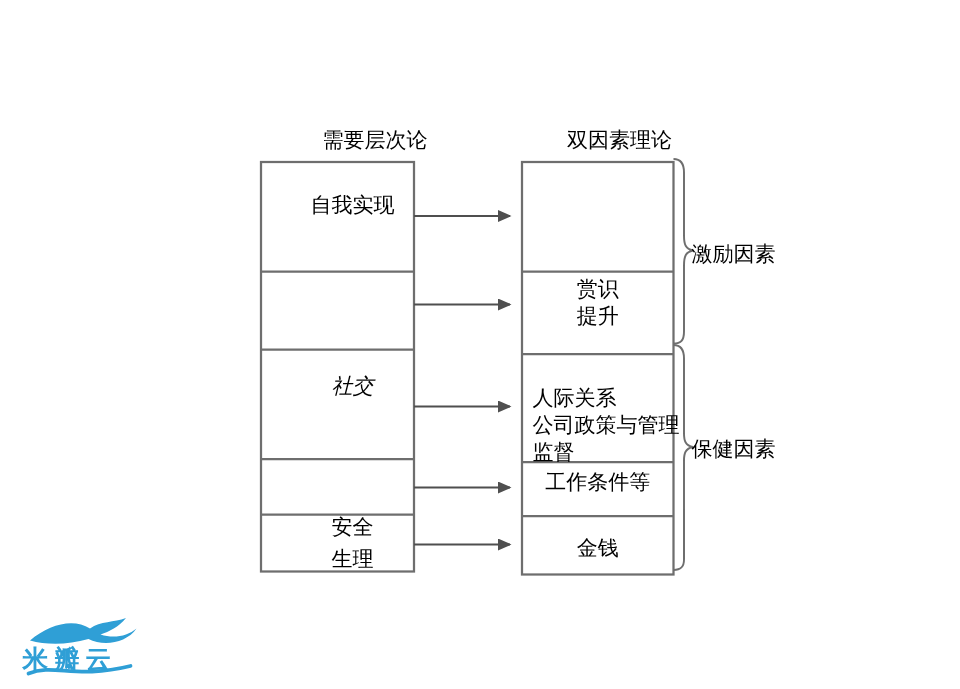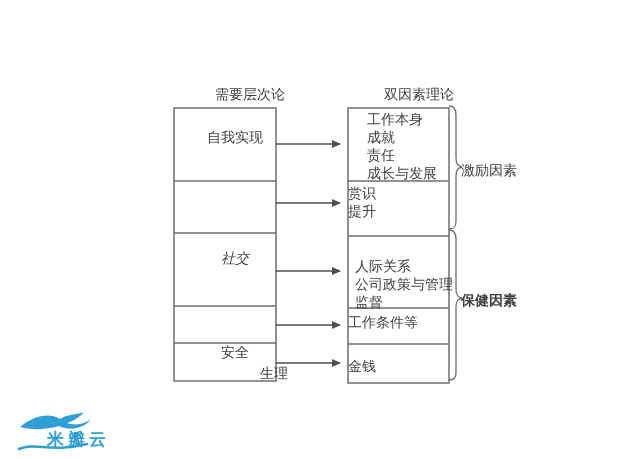--- a/index.html
+++ b/index.html
@@ -7,36 +7,35 @@
     position:relative;
     width:640px;height:459px;
     background:#ffffff;
     font-family:"DejaVu Sans","Liberation Sans",sans-serif;
     overflow:hidden;
   }
   .t{
     position:absolute;
     font-size:14px;
     line-height:18px;
-    color:#404040;
+    color:#000000;
     white-space:nowrap;
   }
   .center{text-align:center;}
   .lvl{left:174px;width:122px;text-align:center;}
-  .rsec-c{left:348px;width:101px;text-align:left;}
+  .rsec-c{left:348px;width:101px;text-align:center;}
   svg{position:absolute;left:0;top:0;}
   .logo-text{
     position:absolute;
     left:15px;top:428px;
     font-size:17px;
     font-weight:bold;
     letter-spacing:4px;
     color:#2f9fd6;
     white-space:nowrap;
-    margin-left:32px;
   }
 </style>
 </head>
 <body>
 
 <div class="canvas">
 
   <svg width="640" height="459" viewBox="0 0 640 459">
     <defs>
       <marker id="arr" markerWidth="9" markerHeight="8" refX="8" refY="4" orient="auto" markerUnits="userSpaceOnUse">
@@ -68,33 +67,27 @@
       <line x1="276" y1="363" x2="340" y2="363" marker-end="url(#arr)"></line>
     </g>
 
     <g stroke="#6e6e6e" stroke-width="1.3" fill="none">
       <path d="M449,106 C454,106 456,109 456,115 L456,157 C456,163 457,166 462,167 C457,168 456,171 456,177 L456,221 C456,227 454,229 449,229"></path>
       <path d="M449,230 C454,230 456,233 456,239 L456,289 C456,294 457,297 462,298 C457,299 456,302 456,307 L456,373 C456,378 454,380 449,380"></path>
     </g>
   </svg>
 
   <div class="t center" style="left:190px;top:85px;width:120px;">需要层次论</div>
-  <div class="t center" style="left:334px;top:85px;width:120px;text-align:right;">双因素理论</div>
+  <div class="t center" style="left:353px;top:85px;width:120px;">双因素理论</div>
 
   <div class="t lvl" style="top:128px;">自我实现</div>
   <div class="t lvl" style="top:249px;font-style:italic;">社交</div>
   <div class="t lvl" style="top:311px;margin-top:32px;">安全</div>
-  <div class="t lvl" style="top:364px;padding-left:39px;">生理</div>
+  <div class="t lvl" style="top:364px;">生理</div>
 
-  <div class="t" style="left:367px;top:110px;">
-    <div>工作本身</div>
-    <div>成就</div>
-    <div>责任</div>
-    <div>成长与发展</div>
-  </div>
 
   <div class="t rsec-c" style="top:184px;">
     <div>赏识</div>
     <div>提升</div>
   </div>
 
   <div class="t rsec-c" style="top:313px;">
     <div>工作条件等</div>
   </div>
 
@@ -102,21 +95,21 @@
     <div>人际关系</div>
     <div>公司政策与管理</div>
     <div>监督</div>
   </div>
 
   <div class="t rsec-c" style="top:357px;">
     <div>金钱</div>
   </div>
 
   <div class="t" style="left:461px;top:161px;">激励因素</div>
-  <div class="t" style="left:461px;top:291px;font-weight:bold;">保健因素</div>
+  <div class="t" style="left:461px;top:291px;">保健因素</div>
 
   <svg width="110" height="50" viewBox="0 0 110 50" style="left:5px;top:408px;">
     <path d="M15,19 C28,8 44,4 55,11 C62,6 71,7 79,4 C74,10 68,13 62,15 C71,18 80,16 86,11 C79,21 64,23 54,18 C40,22 26,22 15,19 Z" fill="#2f9fd6"></path>
     <path d="M14,41 C31,34 45,45 82,36" stroke="#2f9fd6" stroke-width="2.5" fill="none" stroke-linecap="round"></path>
   </svg>
   <div class="logo-text">米瓣云</div>
 
 </div>
 
 </body></html>

